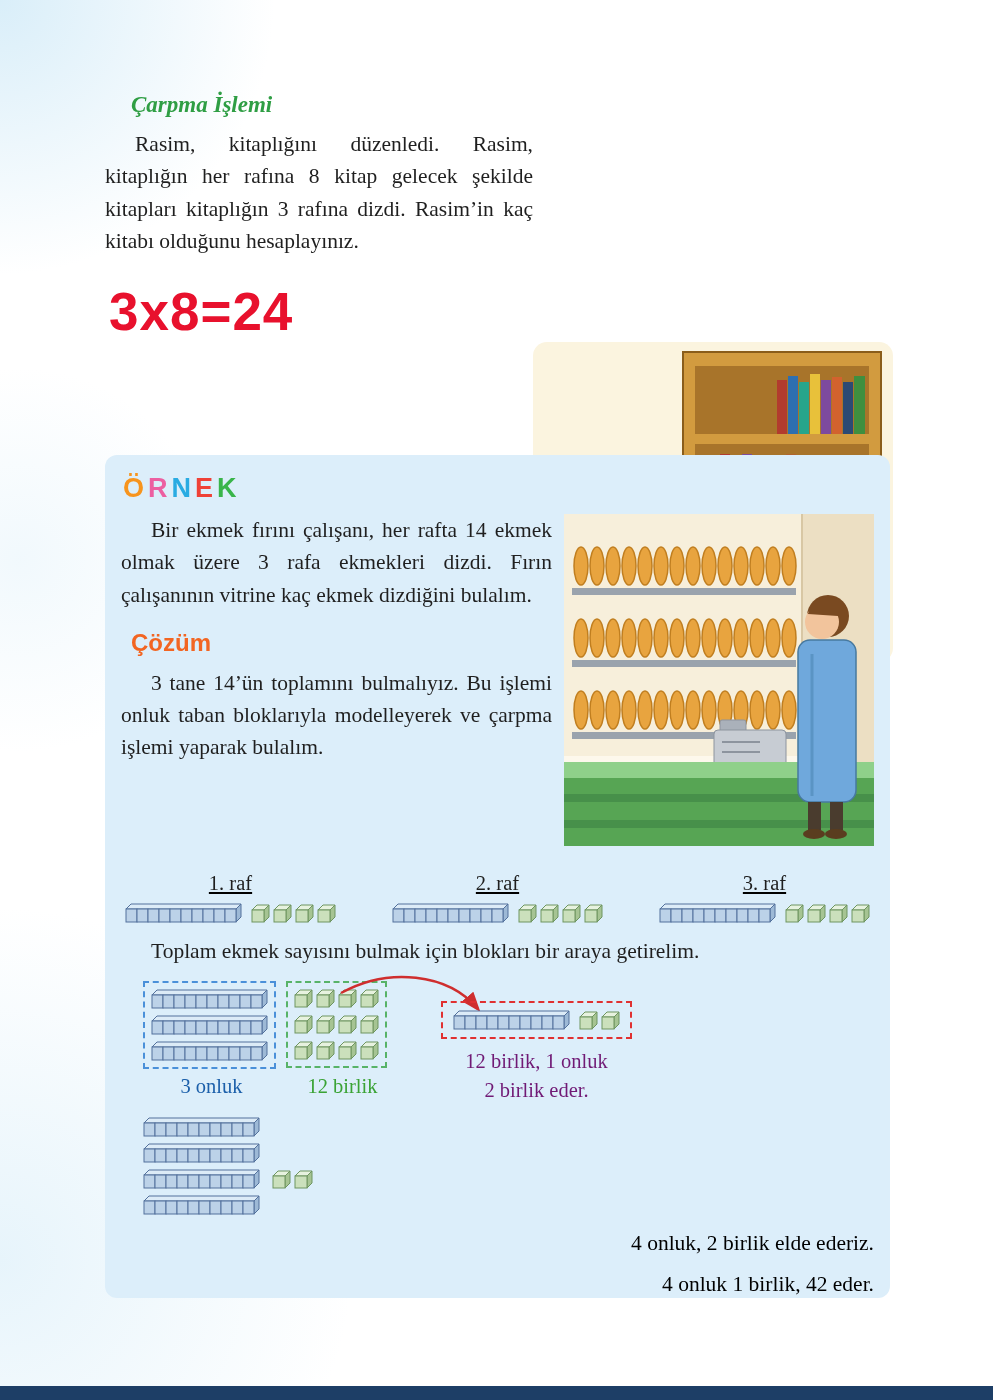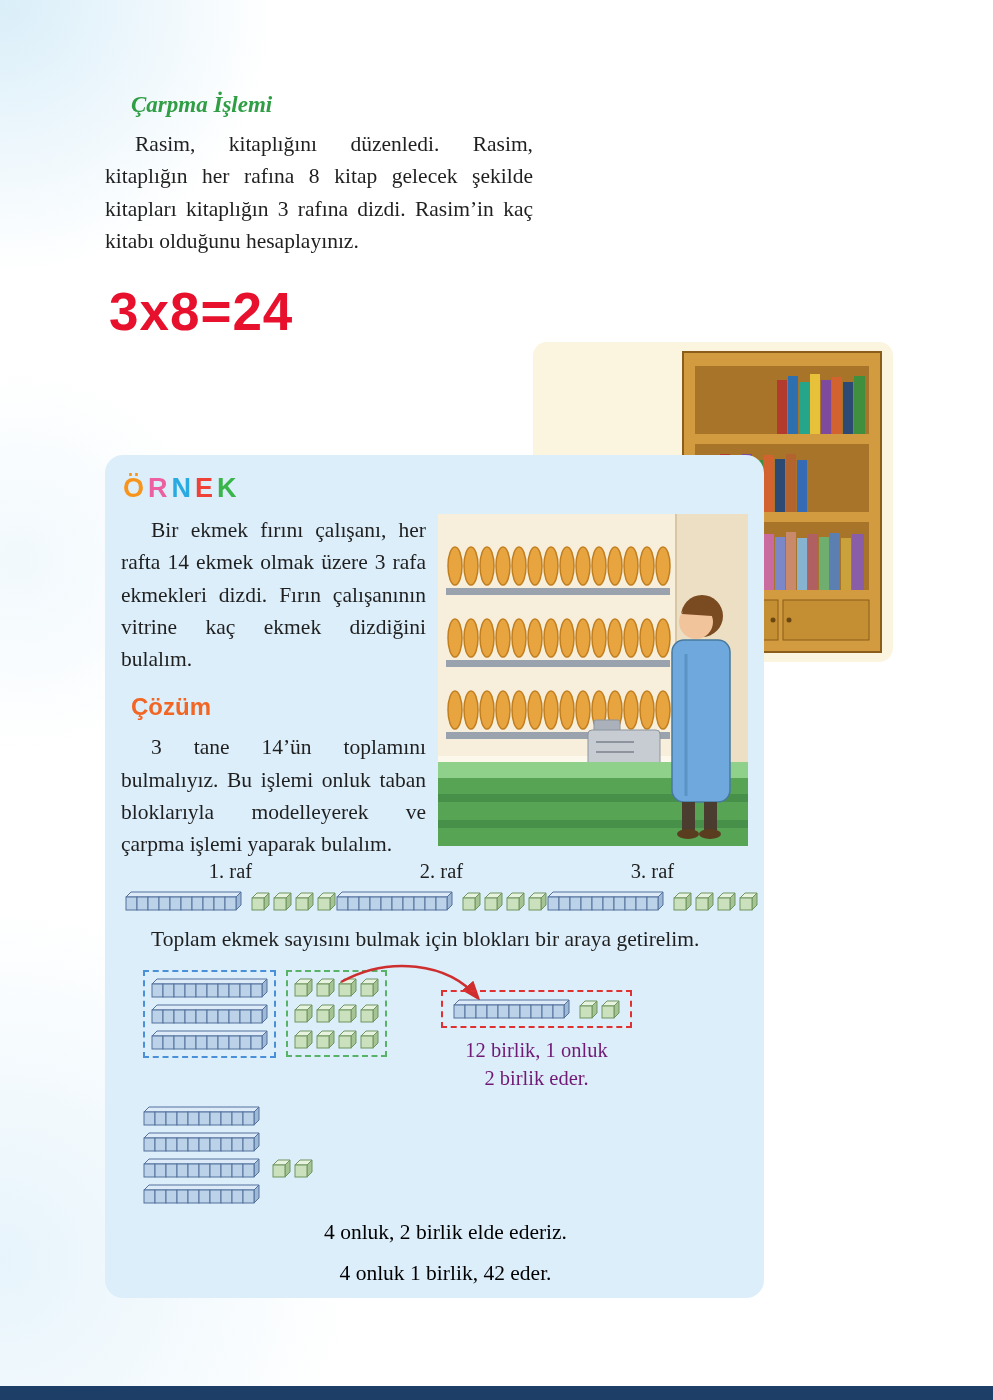--- a/index.html
+++ b/index.html
@@ -14,28 +14,28 @@
   }
   
   .intro{position:absolute;left:105px;top:92px;width:788px;display:flex;flex-direction:column;}
   .intro-text{width:428px;flex:none;}
   .green-heading{margin:0 0 10px 26px;font-family:"Liberation Serif",serif;font-style:italic;font-weight:bold;font-size:23px;color:#2f9e44;}
   .body-text{font-family:"Liberation Serif",serif;font-size:21.5px;line-height:1.5;color:#1f1f1f;text-align:justify;margin:0;}
   .indent{text-indent:30px;}
   .equation{margin:24px 0 0 4px;font-family:"Liberation Sans",sans-serif;font-weight:bold;font-size:53px;color:#e8112d;letter-spacing:1px;}
   .illus{flex:none;margin-left:auto;}
   
-  .example-box{position:absolute;left:105px;top:455px;width:659px;height:843px;background:#dceefa;border-radius:18px;box-sizing:border-box;padding:16px 16px 0 16px;overflow:hidden;}
+  .example-box{position:absolute;left:105px;top:455px;width:785px;height:843px;background:#dceefa;border-radius:12px;box-sizing:border-box;padding:16px 16px 0 16px;overflow:hidden;}
   .ornek{font-family:"Liberation Sans",sans-serif;font-weight:bold;font-size:27px;letter-spacing:4px;margin:2px 0 10px 2px;}
   .example-top{display:flex;gap:12px;}
   .example-left{flex:1;min-width:0;}
   .bakery-wrap{flex:none;width:310px;height:332px;}
   .cozum{font-family:"Liberation Sans",sans-serif;font-weight:bold;font-size:24px;color:#f26522;margin:18px 0 10px 10px;}
   
-  .shelf-section{display:flex;justify-content:space-between;padding:0 4px;}
+  .shelf-section{display:flex;justify-content:space-between;margin-top:26px;padding:0 4px;text-decoration:underline;}
   .shelf-col{text-align:center;}
   .shelf-label{font-size:20.5px;color:#1f1f1f;margin-bottom:8px;}
   .block-row{display:flex;align-items:flex-end;}
   .block-row svg{display:block;}
   .cubes{display:flex;gap:3px;margin-left:9px;align-items:flex-end;}
   .combine{margin-top:12px;}
   
   .grouping{position:relative;margin-top:14px;height:128px;}
   .left-group{position:absolute;left:22px;top:0;}
   .boxes{display:flex;gap:10px;align-items:flex-start;}
@@ -47,21 +47,21 @@
   .lbl-birlik{color:#3aa335;width:105px;text-align:center;margin-left:10px;}
   .exchange{position:absolute;left:320px;top:20px;text-align:center;}
   .dashed-red{border:2px dashed #e03131;padding:7px 10px;display:inline-block;}
   .dashed-red .block-row{align-items:flex-end;}
   .exchange-caption{font-size:20.5px;line-height:1.4;margin-top:8px;color:#701a75;}
   .arrow-svg{position:absolute;left:212px;top:-8px;pointer-events:none;}
   
   .final-blocks{margin:8px 0 0 22px;display:flex;flex-direction:column;gap:6px;}
   .final-row{display:flex;align-items:flex-end;}
   .final-row .cubes{margin-left:12px;}
-  .result-line{font-size:21.5px;margin:16px 0 0 22px;text-align:center;}
+  .result-line{font-size:21.5px;margin:16px 0 0 22px;text-align:right;}
   
   .footer-bar{position:absolute;left:0;bottom:0;width:100%;height:14px;background:#1d3e66;}
 </style>
 </head>
 <body>
 
 <div class="page">
 
   <section class="intro">
     <div class="intro-text">
@@ -480,20 +480,24 @@
                   <rect x="1" y="6" width="12" height="12" fill="#cbe0bc" stroke="#6e9560" stroke-width="1"></rect>
                 </svg>
                 <svg width="19" height="19" viewBox="0 0 19 19">
                   <polygon points="1,6 6,1 18,1 13,6" fill="#e7f2df" stroke="#6e9560" stroke-width="1"></polygon>
                   <polygon points="13,6 18,1 18,13 13,18" fill="#a6c493" stroke="#6e9560" stroke-width="1"></polygon>
                   <rect x="1" y="6" width="12" height="12" fill="#cbe0bc" stroke="#6e9560" stroke-width="1"></rect>
                 </svg>
               </div>
             </div>
         </div>
+        <div class="group-labels">
+          <span class="lbl-onluk">3 onluk</span>
+          <span class="lbl-birlik">12 birlik</span>
+        </div>
       </div>
 
       <svg class="arrow-svg" width="170" height="70" viewBox="0 0 170 70">
         <defs>
           <marker id="ah" markerWidth="9" markerHeight="8" refX="6.5" refY="3" orient="auto">
             <path d="M0,0 L8,3 L0,6 z" fill="#cf2e2e"></path>
           </marker>
         </defs>
         <path d="M8,20 C 55,-6 115,0 145,36" stroke="#cf2e2e" stroke-width="2.5" fill="none" marker-end="url(#ah)"></path>
       </svg>

